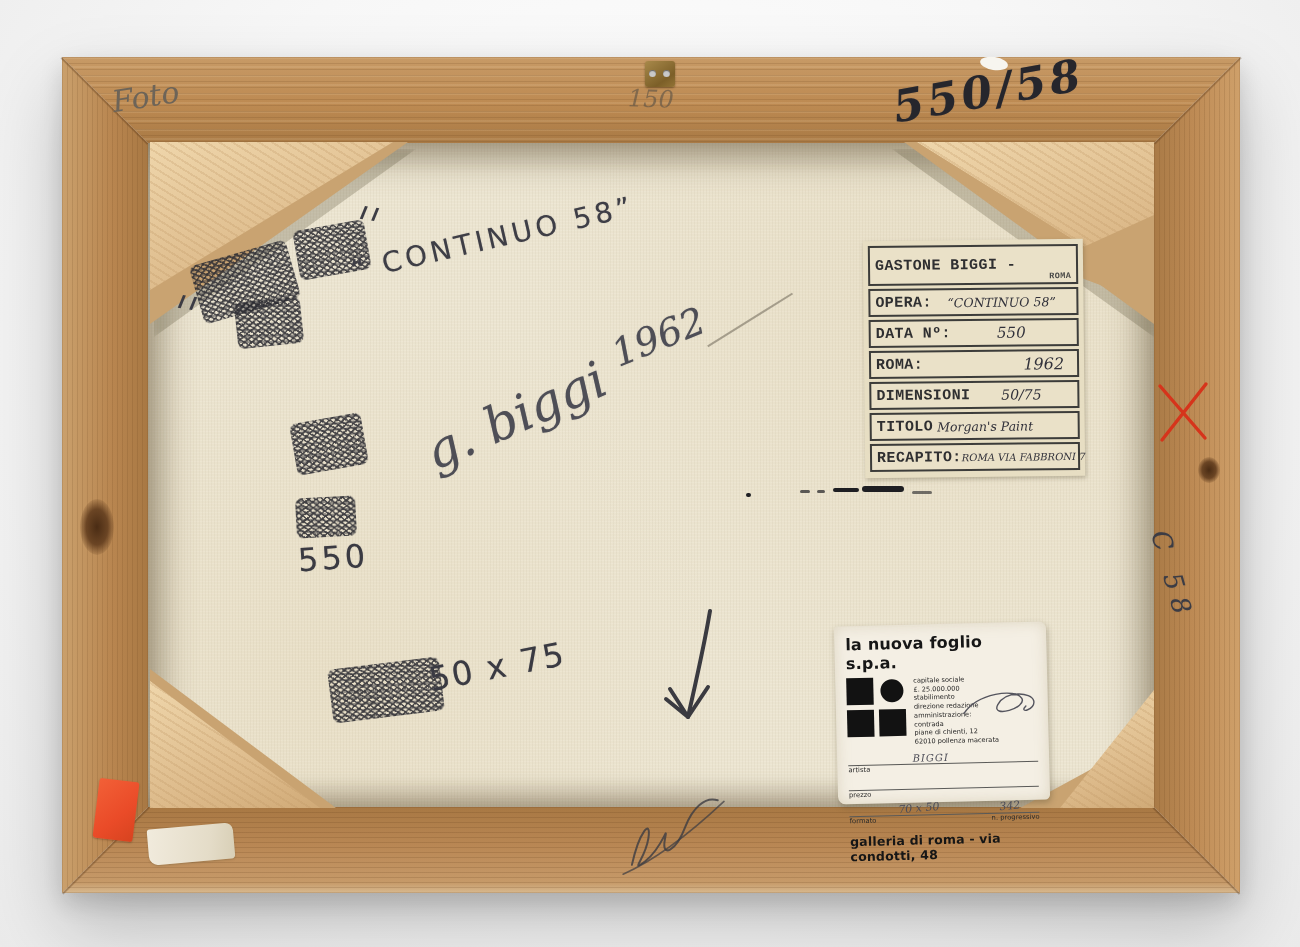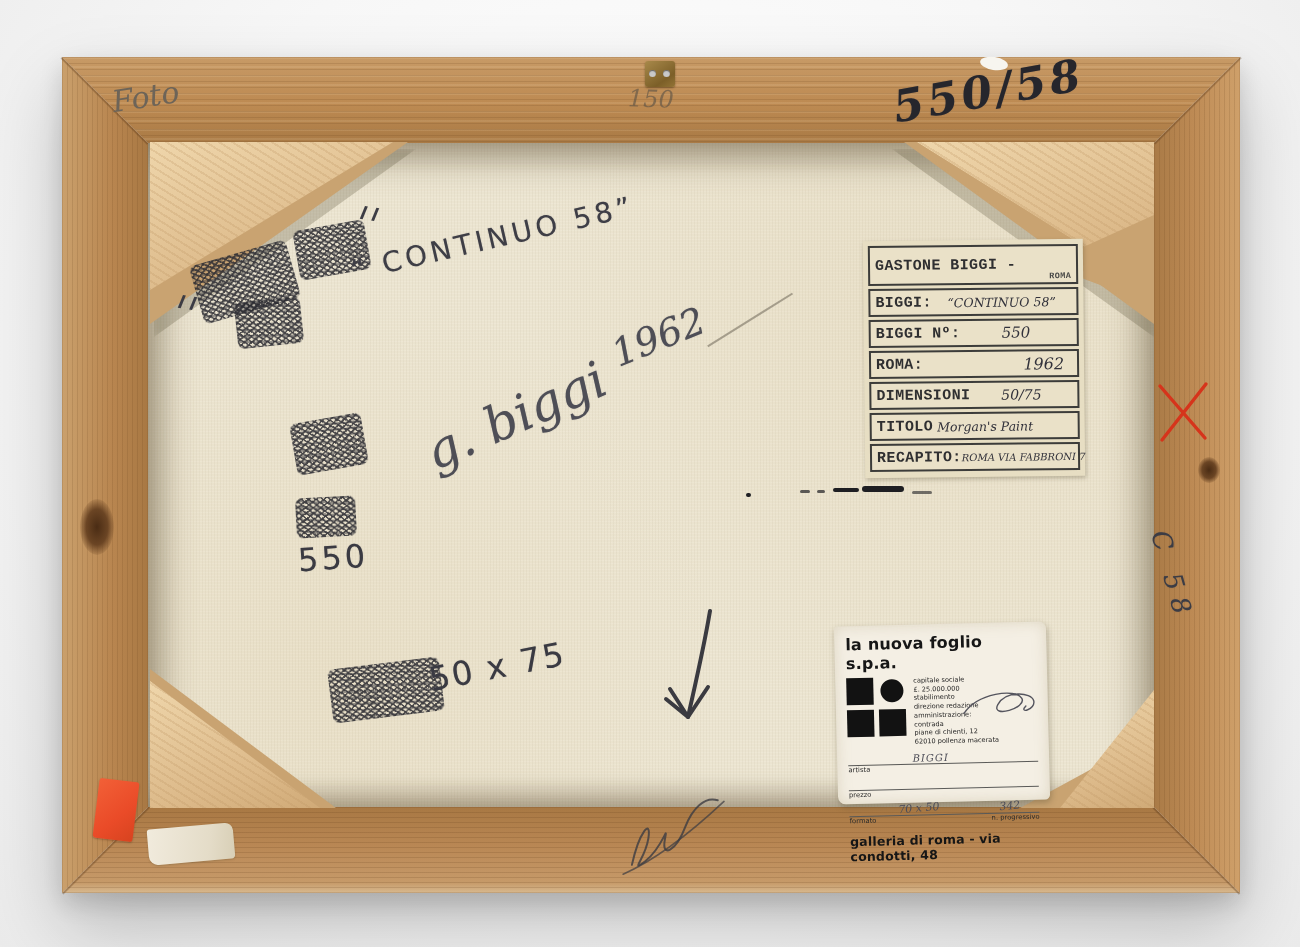--- a/index.html
+++ b/index.html
@@ -172,25 +172,25 @@
     <div class="dash" style="left:771px;top:431px;width:26px;height:4px;"></div>
     <div class="dash" style="left:800px;top:429px;width:42px;height:6px;border-radius:3px;"></div>
     <div class="dash" style="left:850px;top:434px;width:20px;height:3px;opacity:.6;"></div>
 
     <div class="typedlabel">
       <div class="trow">
         <span class="tkey">GASTONE BIGGI -</span>
         <span class="tkey" style="margin-left:auto;font-size:8.5px;color:#4a4a48;margin-top:24px;">ROMA</span>
       </div>
       <div class="trow">
-        <span class="tkey">BIGGI:</span>
+        <span class="tkey">OPERA:</span>
         <span class="tval">“CONTINUO 58”</span>
       </div>
       <div class="trow">
-        <span class="tkey">BIGGI Nº:</span>
+        <span class="tkey">DATA Nº:</span>
         <span class="tval" style="font-size:15px;">550</span>
       </div>
       <div class="trow">
         <span class="tkey">ROMA:</span>
         <span class="tval" style="font-size:16px;text-align:right;padding-right:8px;">1962</span>
       </div>
       <div class="trow">
         <span class="tkey">DIMENSIONI</span>
         <span class="tval" style="font-size:14px;">50/75</span>
       </div>

